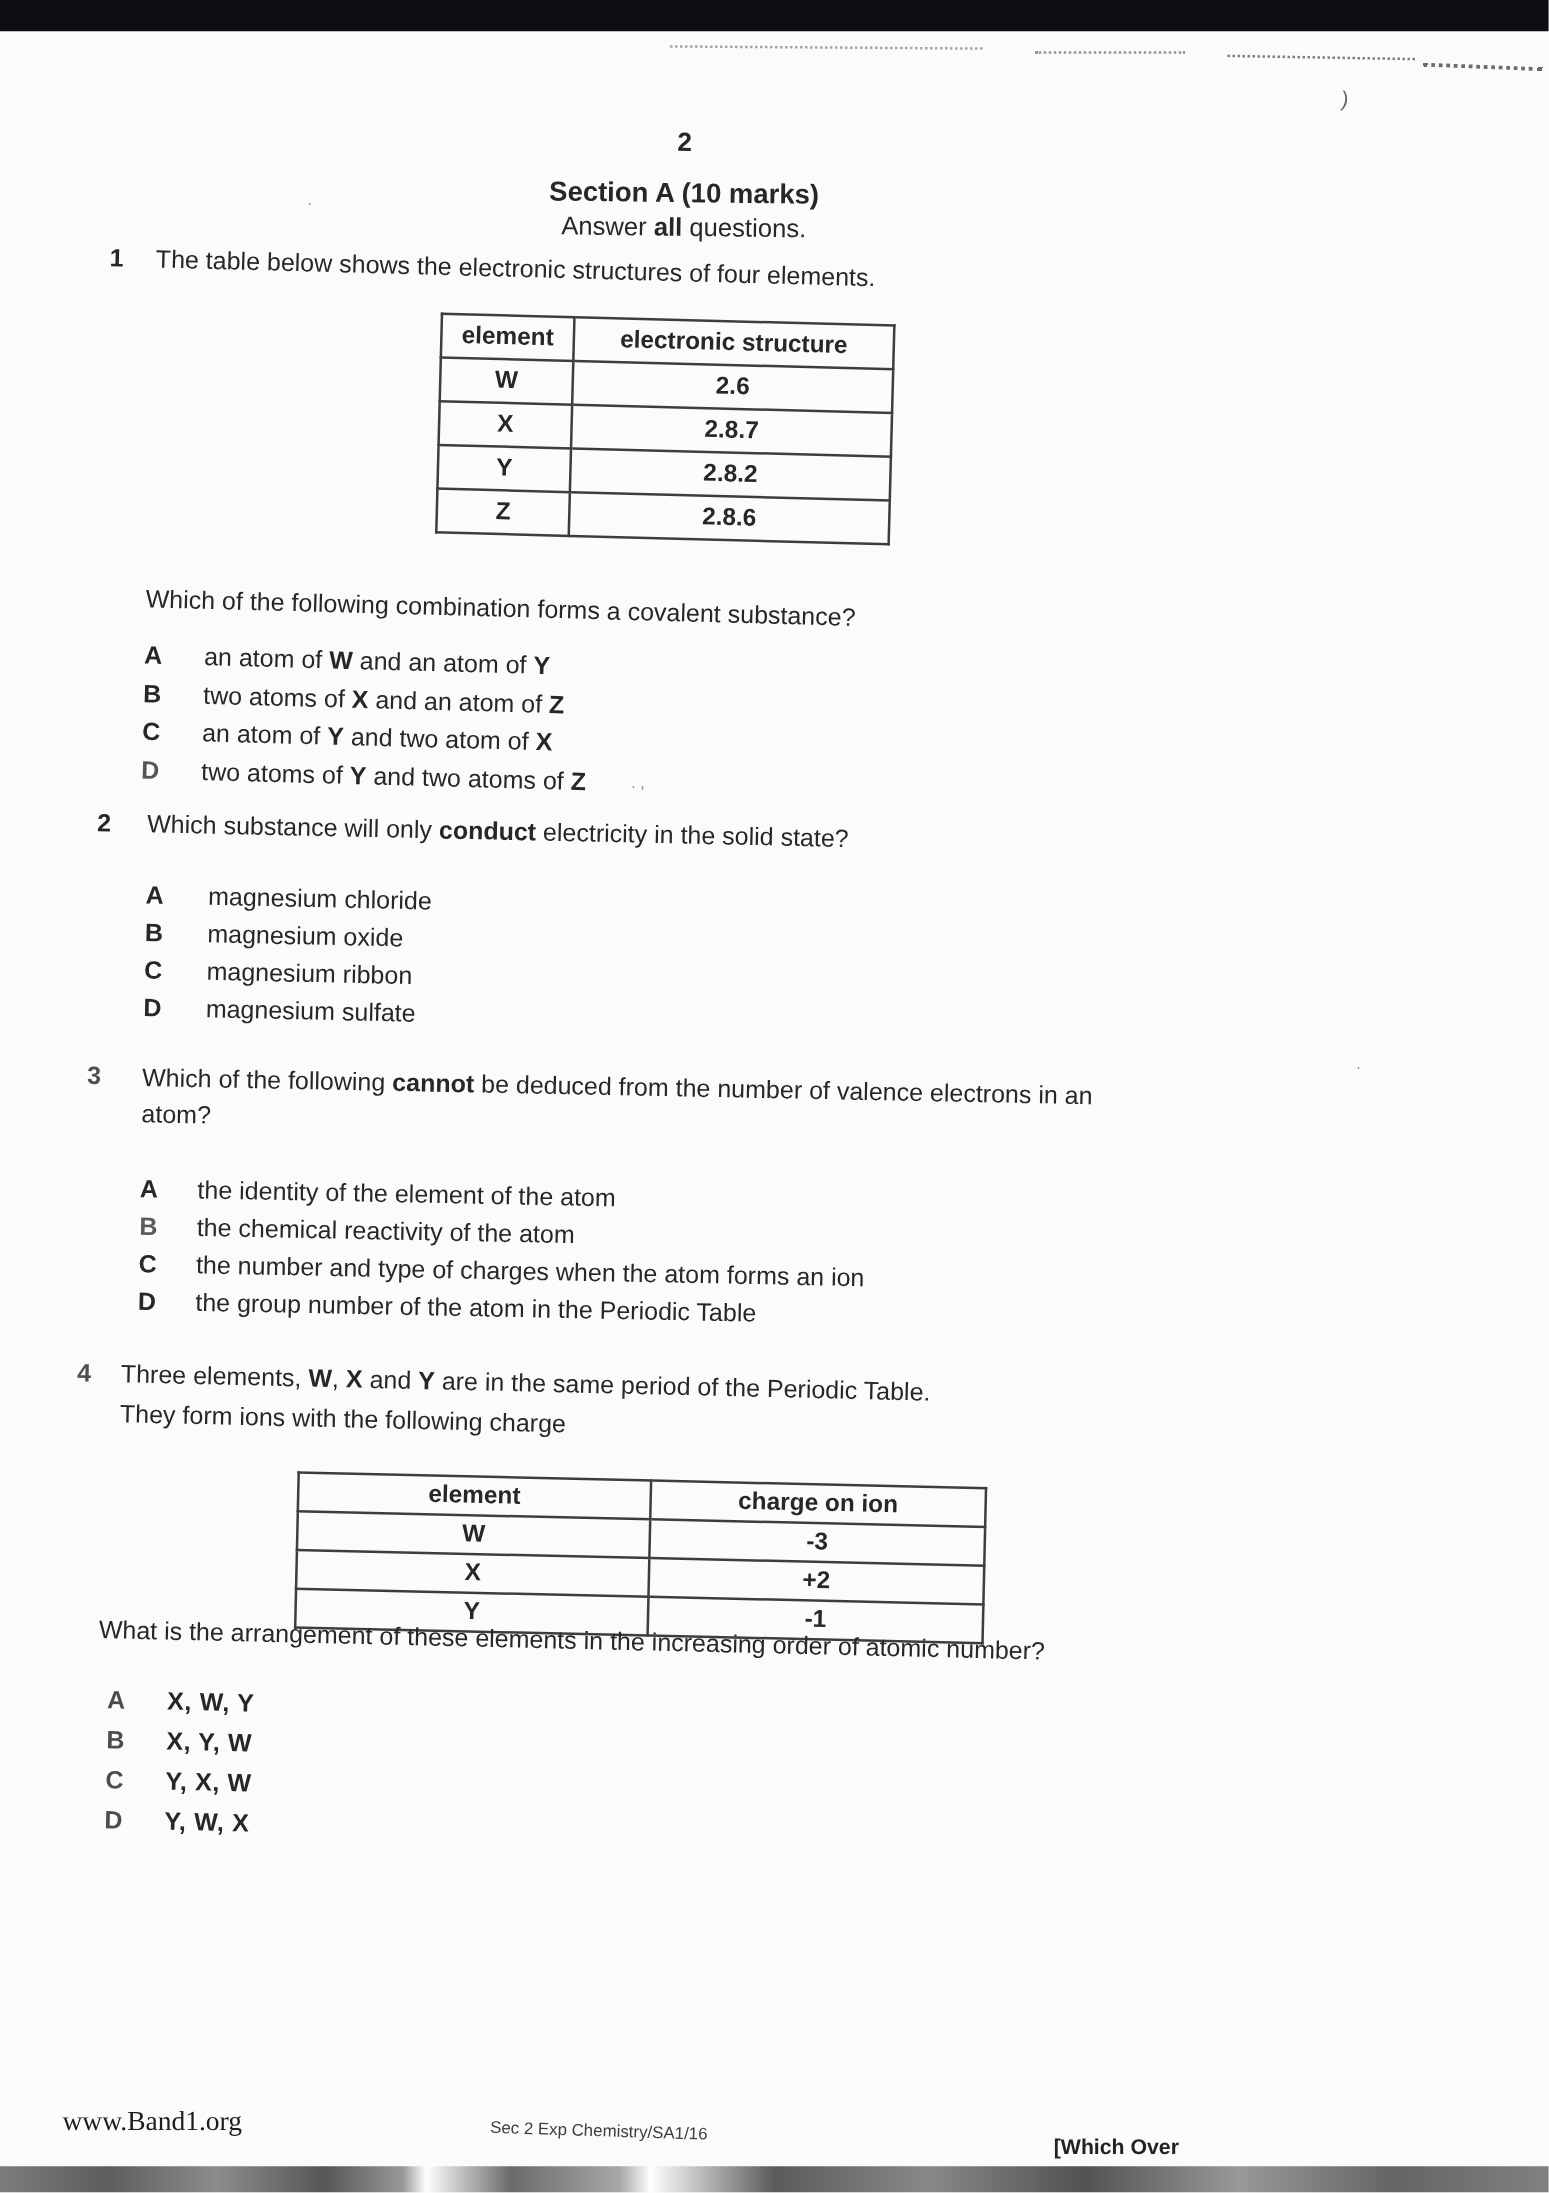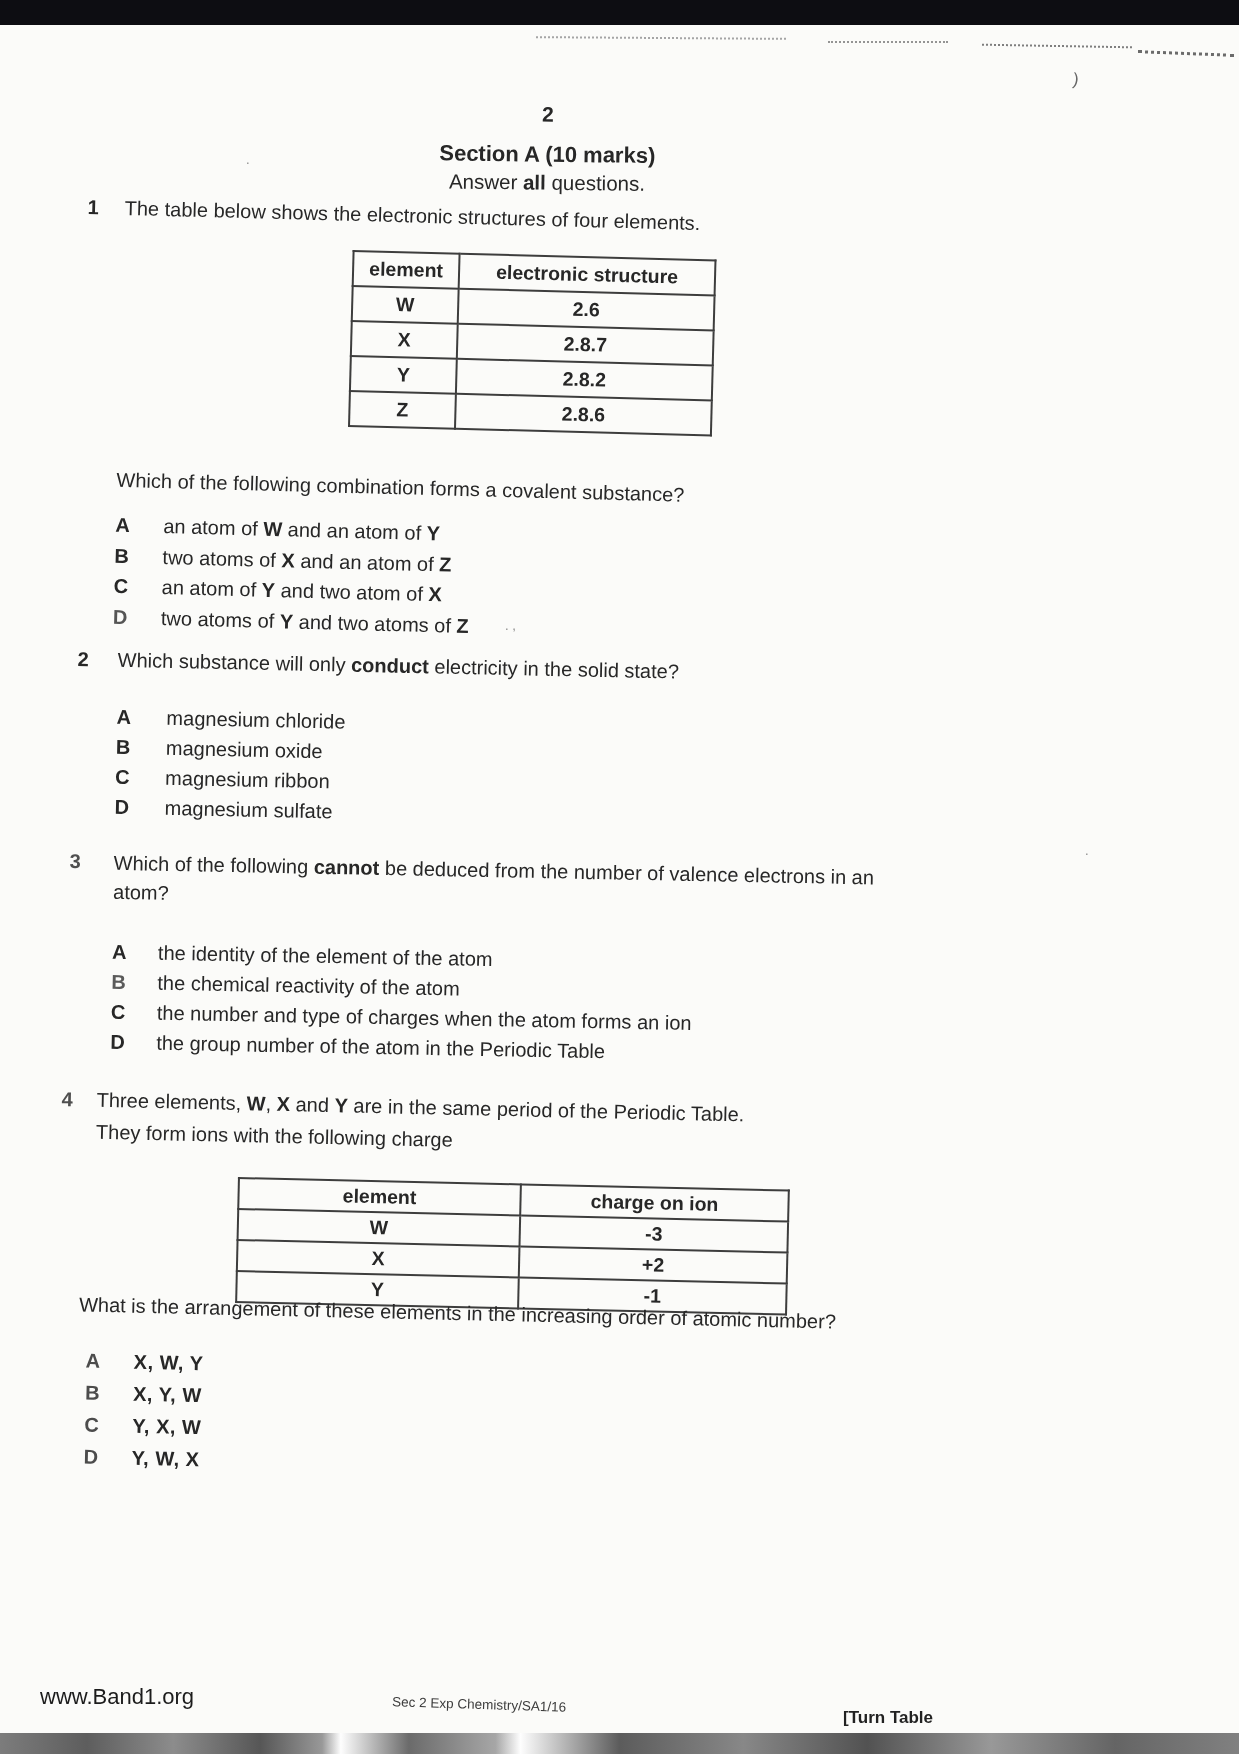--- a/index.html
+++ b/index.html
@@ -57,21 +57,21 @@
   #q4 .qnum{width:35px;}
   #q4 .line2{margin:7px 0 0 35px;font-size:20px;}
   #q4 table{margin:30px 0 0 178px;}
   #q4 th,#q4 td{height:29px;}
   #q4 .c1{width:280px;} #q4 .c2{width:266px;}
   #q4 .prompt{font-size:20px;margin:-6px 0 0 22px;}
   #q4 .opts{margin:28px 0 0 30px;line-height:32px;}
   #q4 .letter{width:48px;color:#4c4c4c;}
   #q4 .opt-text{font-weight:600;letter-spacing:.5px;}
   
-  .site{left:40px;top:1684px;font-family:Liberation Sans, sans-serif;font-size:22px;color:#1c1c1c;}
+  .site{left:50px;top:1684px;font-family:Liberation Serif, serif;font-size:22px;color:#1c1c1c;}
   .docref{left:392px;top:1697px;font-size:13.5px;color:#3c3c3c;transform:rotate(1.8deg);}
   .turnover{left:843px;top:1708px;font-size:17px;font-weight:bold;color:#222;}
   .cornermark{left:1073px;top:70px;font-size:17px;color:#666;transform:rotate(8deg);}
 </style>
 </head>
 <body>
 
 <div class="scan-wrap">
 
   <div class="block topbar"></div>
@@ -232,16 +232,16 @@
       </div>
       <div class="opt">
         <span class="letter">D</span>
         <span class="opt-text">Y, W, X</span>
       </div>
     </div>
   </div>
 
   <div class="block site">www.Band1.org</div>
   <div class="block docref">Sec 2 Exp Chemistry/SA1/16</div>
-  <div class="block turnover">[Turn Table</div>
+  <div class="block turnover">[Which Over</div>
   <div class="block botbar"></div>
 
 </div>
 
 </body></html>

